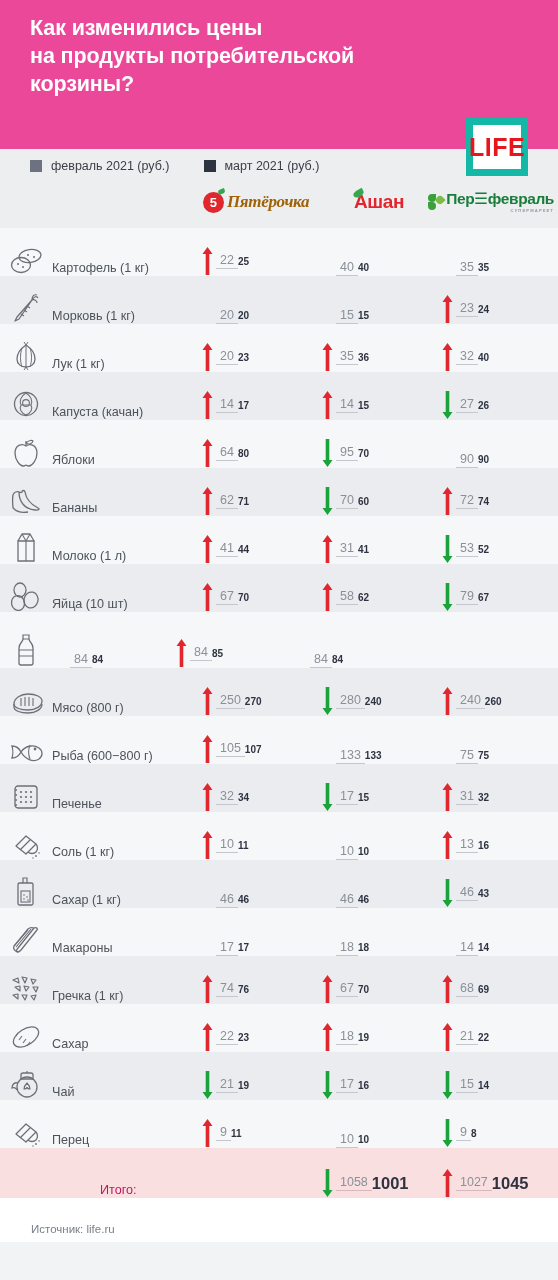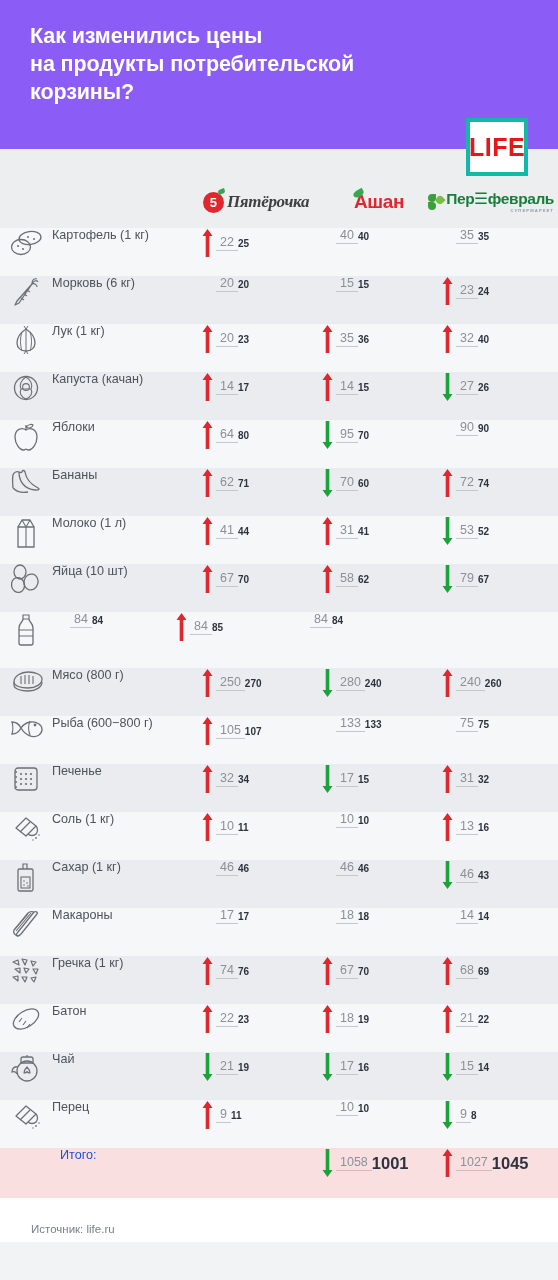--- a/index.html
+++ b/index.html
@@ -8,40 +8,40 @@
     background:#ffffff;
     font-family:"Liberation Sans","DejaVu Sans",sans-serif;
     -webkit-font-smoothing:antialiased;
     overflow:hidden;
   }
   .infographic{position:relative;width:558px;height:1280px;background:#f2f3f5;}
 
   
   .header{
     position:relative;
-    background:#8b5cf6;
+    background:#ec4899;
     height:149px;
     box-sizing:border-box;
-    padding:22px 30px 0 30px;
+    padding:14px 30px 0 30px;
   }
   .header h1{
     margin:0;
     color:#ffffff;
     font-size:21.5px;
     line-height:1.31;
     font-weight:bold;
     letter-spacing:-0.1px;
     max-width:420px;
   }
   .life-logo{
     position:absolute;
     left:466px;top:118px;
     width:62px;height:58px;
     background:#ffffff;
-    border:4px solid #14b8a6;
+    border:7px solid #14b8a6;
     box-sizing:border-box;
     display:flex;align-items:center;justify-content:center;
     z-index:5;
   }
   .life-logo span{
     color:#e8151d;
     font-weight:bold;
     font-size:25px;
     letter-spacing:0.5px;
     line-height:1;
@@ -85,21 +85,21 @@
     font-size:13px;font-weight:bold;
     display:flex;align-items:center;justify-content:center;
     margin-right:3px;position:relative;
   }
   .pyat-leaf{
     position:absolute;top:-3px;right:-1px;
     width:7px;height:5px;border-radius:50% 0 50% 0;
     background:#34a84f;transform:rotate(-20deg);
   }
   .pyat-name{
-    color:#404040;font-weight:bold;font-size:17px;
+    color:#a16207;font-weight:bold;font-size:17px;
     font-style:italic;letter-spacing:-0.3px;
     font-family:"Liberation Serif",serif;
   }
 
   .ashan-name{
     color:#e1262d;font-weight:bold;font-size:19px;
     letter-spacing:-0.4px;position:relative;padding-left:2px;
   }
   .ashan-leaf{
     position:absolute;left:1px;top:-1px;
@@ -121,41 +121,41 @@
   }
   .perek-sub{
     font-size:4.2px;color:#8f9aa3;letter-spacing:1.1px;
     text-align:right;margin-top:1px;font-weight:bold;
   }
 
   
   .rows{position:relative;}
   .row{
     position:relative;
-    display:flex;align-items:flex-start;
+    display:flex;align-items:flex-end;
     height:48px;
     box-sizing:border-box;
   }
   .row.odd{background:#f6f7f8;}
   .row.even{background:#eaecef;}
   .row.tall{height:56px;}
   .row.total{background:#fadfe0;height:50px;}
 
   .cell-icon{
     width:52px;min-width:52px;
     display:flex;align-items:center;justify-content:center;
   }
   .cell-icon svg{display:block;}
   .cell-name{
     flex:1;
     font-size:12.6px;color:#4d535c;
     line-height:1.2;
     padding-right:4px;
   }
-  .row.total .cell-name{font-size:12.6px;color:#1d4ed8;padding-left:8px;}
+  .row.total .cell-name{font-size:12.6px;color:#be185d;padding-left:8px;margin-left:40px;}
 
   .pricecol{
     width:120px;min-width:120px;
     display:flex;align-items:center;justify-content:flex-start;
     position:relative;
   }
   .pricecol.c1{width:120px;}
   .arrow{
     width:18px;min-width:18px;
     display:flex;align-items:center;justify-content:center;
@@ -193,20 +193,30 @@
 <div class="infographic">
 
   <div class="header">
     <h1 id="title-el">Как изменились цены<br>на продукты потребительской<br>корзины?</h1>
   </div>
   <div class="life-logo">
     <span>LIFE</span>
   </div>
 
   <div class="legend-band">
+    <div class="legend">
+      <div class="legend-item">
+        <span class="legend-swatch" style="background:#6c7280"></span>
+        <span class="legend-label">февраль 2021 (руб.)</span>
+      </div>
+      <div class="legend-item">
+        <span class="legend-swatch" style="background:#2d3340"></span>
+        <span class="legend-label">март 2021 (руб.)</span>
+      </div>
+    </div>
 
     <div class="stores">
       <div class="store store-pyat">
         <div class="pyat-wrap">
           <span class="pyat-badge">
             <span class="pyat-leaf"></span>
               <span>5</span>
           </span>
           <span class="pyat-name">Пятёрочка</span>
         </div>
@@ -270,21 +280,21 @@
         </div>
       </div>
       <div class="row even">
         <div class="cell-icon">
           <svg width="30" height="32" viewBox="0 0 30 32">
             <path d="M21 8 L8 27 L4 29 L6 25 Z" fill="none" stroke="#6b7078" stroke-width="1.3" stroke-linejoin="round"></path>
             <path d="M10 22l3 2M13 18l3 2M16 14l3 2" stroke="#6b7078" stroke-width="1.1"></path>
             <path d="M21 8c2-4 5-4 6-2M21 8c0-4 2-6 5-5M21 8c3-1 5 1 5 3" fill="none" stroke="#6b7078" stroke-width="1.2"></path>
           </svg>
         </div>
-        <div class="cell-name">Морковь (6 кг)</div>
+        <div class="cell-name">Морковь (1 кг)</div>
         <div class="pricecol c1">
           <div class="arrow"></div>
           <div class="fraction">
             <div class="feb">20</div>
             <div class="mar">20</div>
           </div>
         </div>
         <div class="pricecol c2">
           <div class="arrow"></div>
           <div class="fraction">
@@ -891,21 +901,21 @@
           </div>
         </div>
       </div>
       <div class="row odd">
         <div class="cell-icon">
           <svg width="32" height="30" viewBox="0 0 32 30">
             <ellipse cx="16" cy="15" rx="14" ry="8" fill="none" stroke="#6b7078" stroke-width="1.3" transform="rotate(-32 16 15)"></ellipse>
             <path d="M9 18l3-4M13 21l3-4M17 24l3-4M6 14l2-3" stroke="#6b7078" stroke-width="1.1" fill="none"></path>
           </svg>
         </div>
-        <div class="cell-name">Батон</div>
+        <div class="cell-name">Сахар</div>
         <div class="pricecol c1">
           <div class="arrow">
             <svg width="13" height="30" viewBox="0 0 13 30">
               <path d="M6.5 1l5 7h-3.2v21h-3.6V8H1.5z" fill="#e1262d"></path>
             </svg>
           </div>
           <div class="fraction">
             <div class="feb">22</div>
             <div class="mar">23</div>
           </div>

